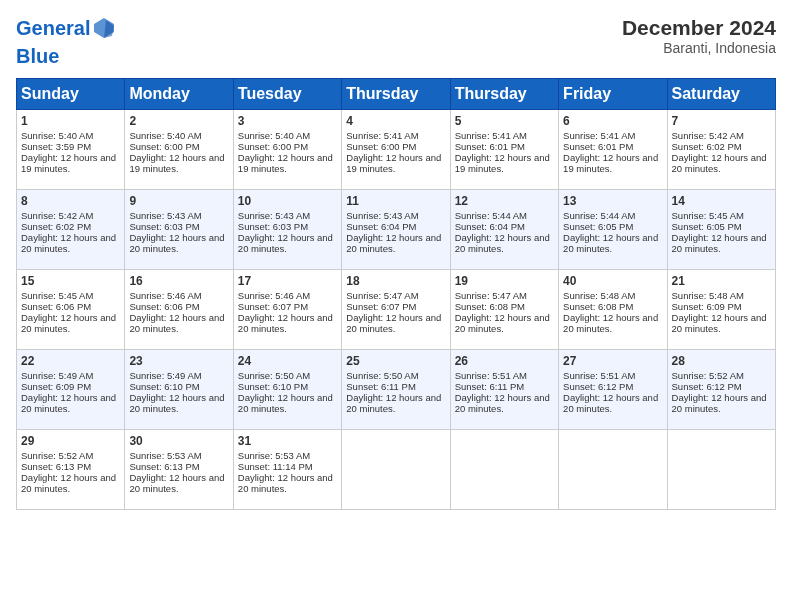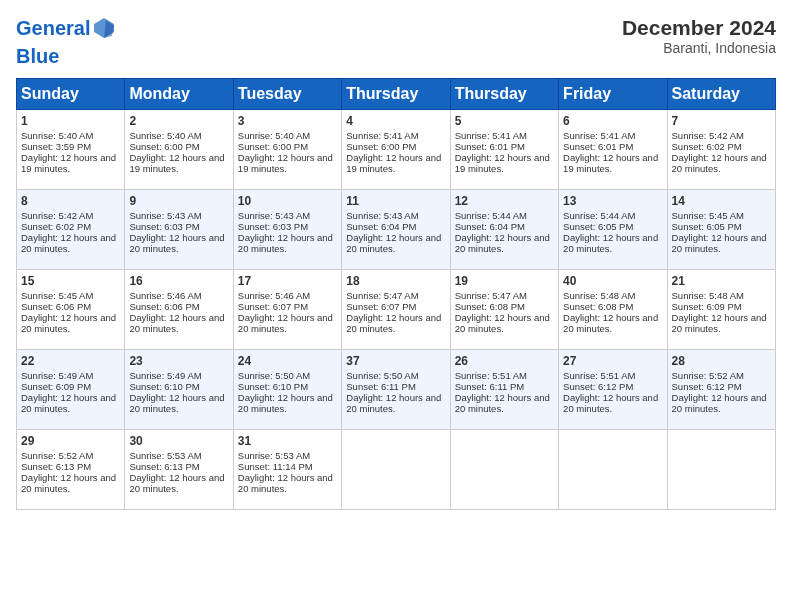--- a/index.html
+++ b/index.html
@@ -135,21 +135,21 @@
         <td><span class="day-num">17</span><span>Sunrise: 5:46 AM</span><br><span>Sunset: 6:07 PM</span><br><span>Daylight: 12 hours and 20 minutes.</span></td>
         <td><span class="day-num">18</span><span>Sunrise: 5:47 AM</span><br><span>Sunset: 6:07 PM</span><br><span>Daylight: 12 hours and 20 minutes.</span></td>
         <td><span class="day-num">19</span><span>Sunrise: 5:47 AM</span><br><span>Sunset: 6:08 PM</span><br><span>Daylight: 12 hours and 20 minutes.</span></td>
         <td><span class="day-num">40</span><span>Sunrise: 5:48 AM</span><br><span>Sunset: 6:08 PM</span><br><span>Daylight: 12 hours and 20 minutes.</span></td>
         <td><span class="day-num">21</span><span>Sunrise: 5:48 AM</span><br><span>Sunset: 6:09 PM</span><br><span>Daylight: 12 hours and 20 minutes.</span></td>
       </tr>
       <tr>
         <td><span class="day-num">22</span><span>Sunrise: 5:49 AM</span><br><span>Sunset: 6:09 PM</span><br><span>Daylight: 12 hours and 20 minutes.</span></td>
         <td><span class="day-num">23</span><span>Sunrise: 5:49 AM</span><br><span>Sunset: 6:10 PM</span><br><span>Daylight: 12 hours and 20 minutes.</span></td>
         <td><span class="day-num">24</span><span>Sunrise: 5:50 AM</span><br><span>Sunset: 6:10 PM</span><br><span>Daylight: 12 hours and 20 minutes.</span></td>
-        <td><span class="day-num">37</span><span>Sunrise: 5:50 AM</span><br><span>Sunset: 6:11 PM</span><br><span>Daylight: 12 hours and 20 minutes.</span></td>
+        <td><span class="day-num">25</span><span>Sunrise: 5:50 AM</span><br><span>Sunset: 6:11 PM</span><br><span>Daylight: 12 hours and 20 minutes.</span></td>
         <td><span class="day-num">26</span><span>Sunrise: 5:51 AM</span><br><span>Sunset: 6:11 PM</span><br><span>Daylight: 12 hours and 20 minutes.</span></td>
         <td><span class="day-num">27</span><span>Sunrise: 5:51 AM</span><br><span>Sunset: 6:12 PM</span><br><span>Daylight: 12 hours and 20 minutes.</span></td>
         <td><span class="day-num">28</span><span>Sunrise: 5:52 AM</span><br><span>Sunset: 6:12 PM</span><br><span>Daylight: 12 hours and 20 minutes.</span></td>
       </tr>
       <tr>
         <td><span class="day-num">29</span><span>Sunrise: 5:52 AM</span><br><span>Sunset: 6:13 PM</span><br><span>Daylight: 12 hours and 20 minutes.</span></td>
         <td><span class="day-num">30</span><span>Sunrise: 5:53 AM</span><br><span>Sunset: 6:13 PM</span><br><span>Daylight: 12 hours and 20 minutes.</span></td>
         <td><span class="day-num">31</span><span>Sunrise: 5:53 AM</span><br><span>Sunset: 11:14 PM</span><br><span>Daylight: 12 hours and 20 minutes.</span></td>
         <td class="empty"></td>
         <td class="empty"></td>

